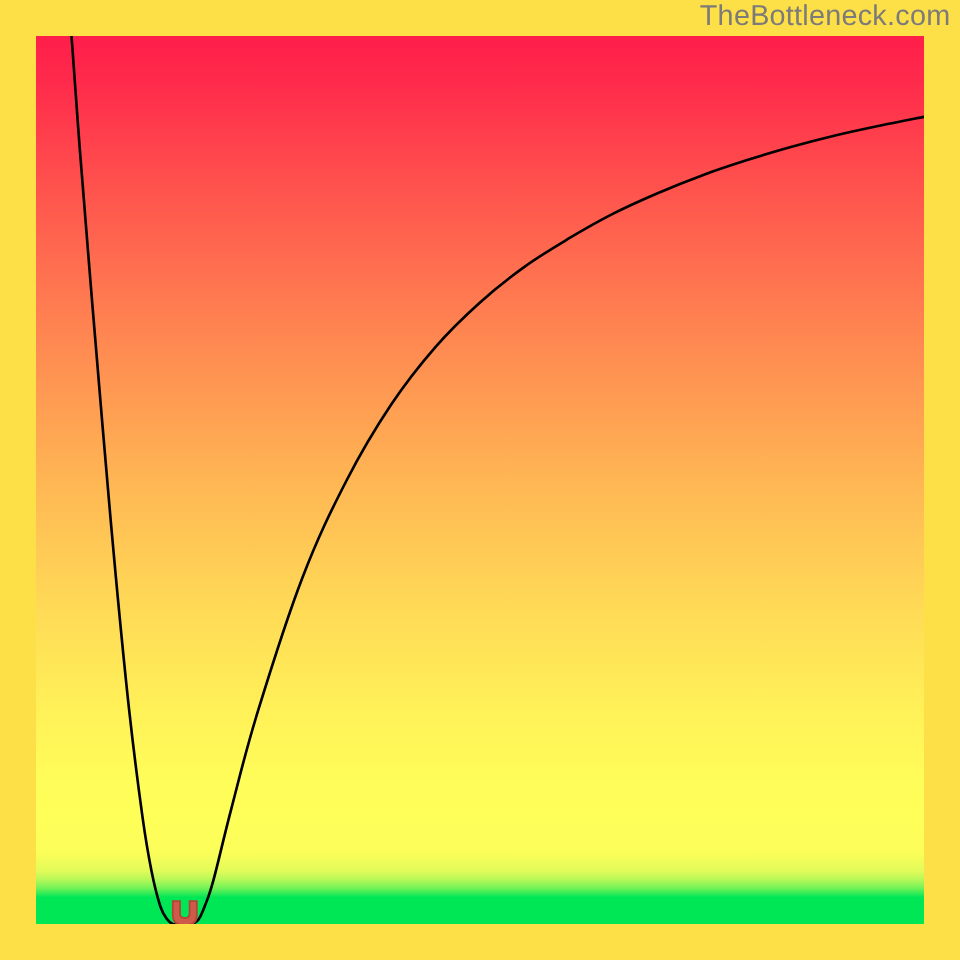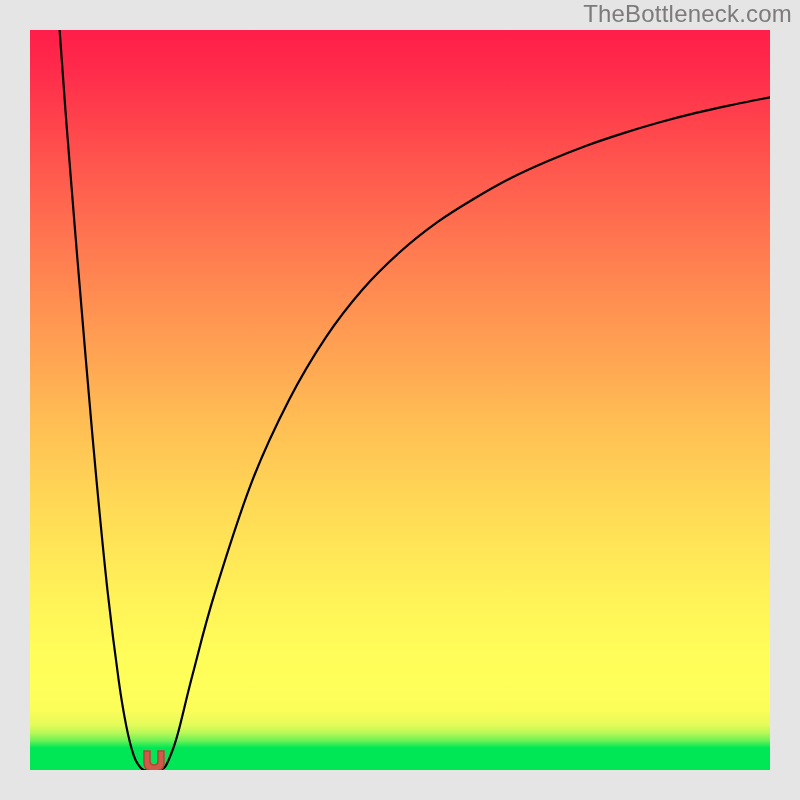--- a/index.html
+++ b/index.html
@@ -10,21 +10,21 @@
     background: #000;
     overflow: hidden;
     font-family: Arial, Helvetica, sans-serif;
   }
   .frame {
     position: absolute;
     left: 0;
     top: 0;
     width: 800px;
     height: 800px;
-    background: #e5e5e5;
+    background: #fde047;
   }
   .plot {
     position: absolute;
     left: 30px;
     top: 30px;
     width: 740px;
     height: 740px;
     overflow: hidden;
   }
   .gradient {

